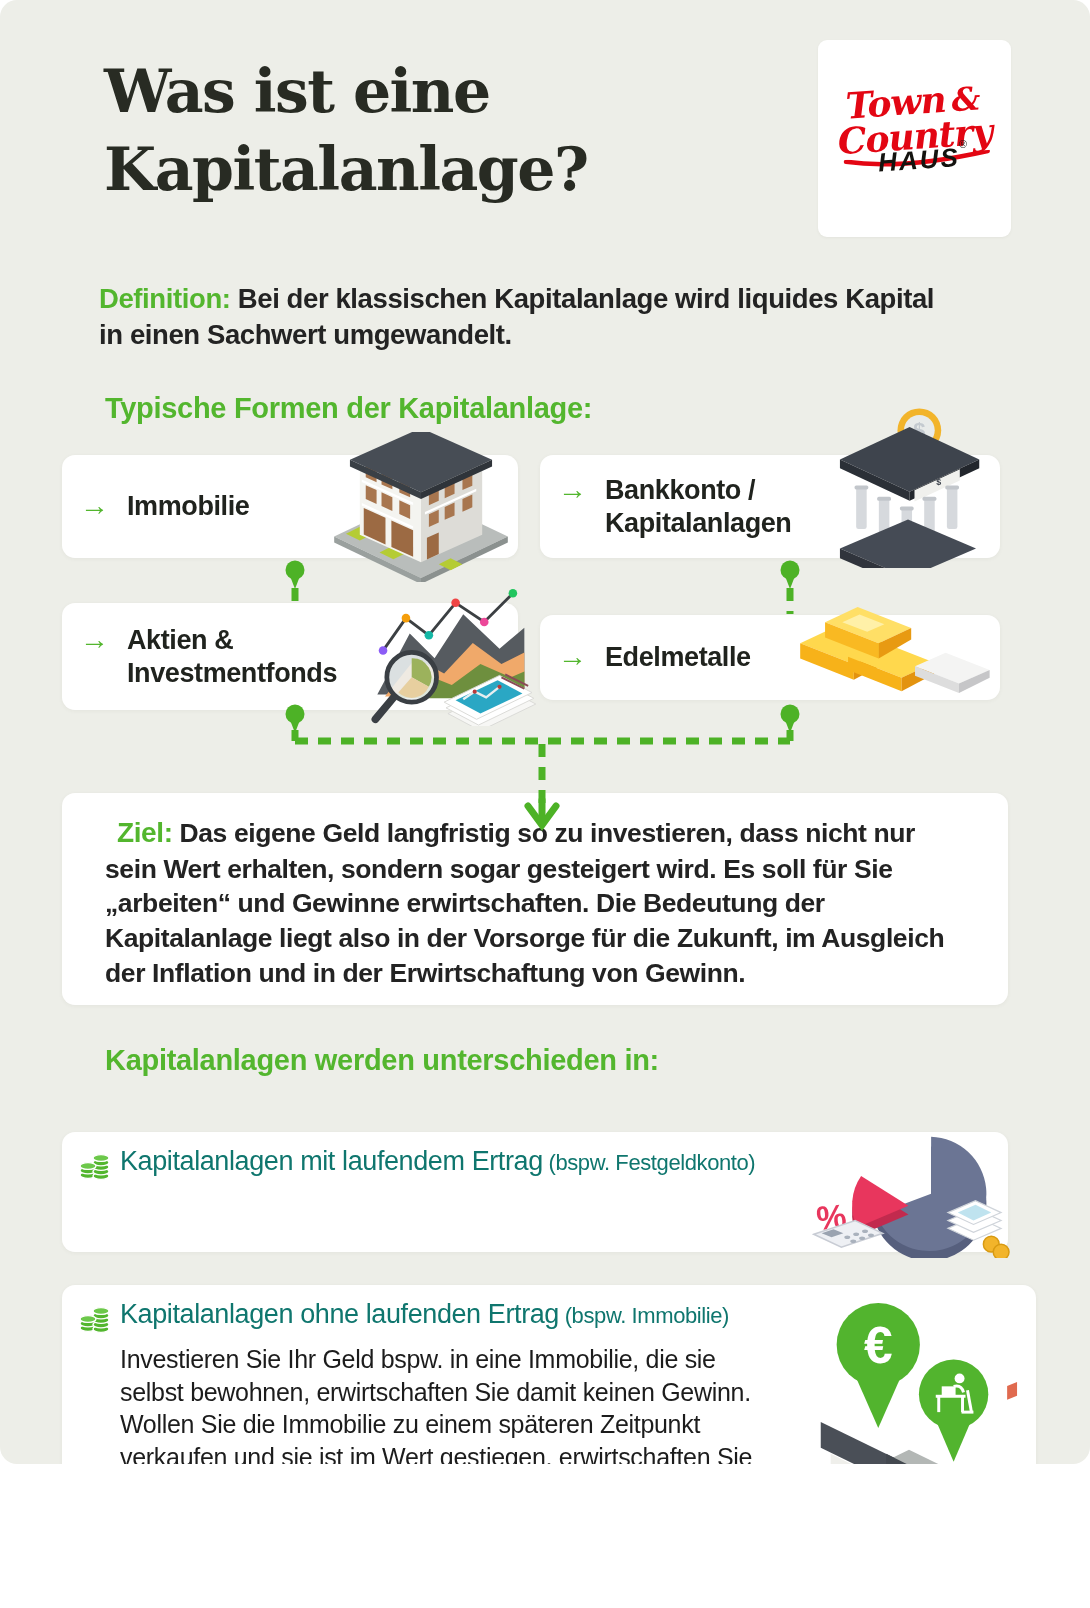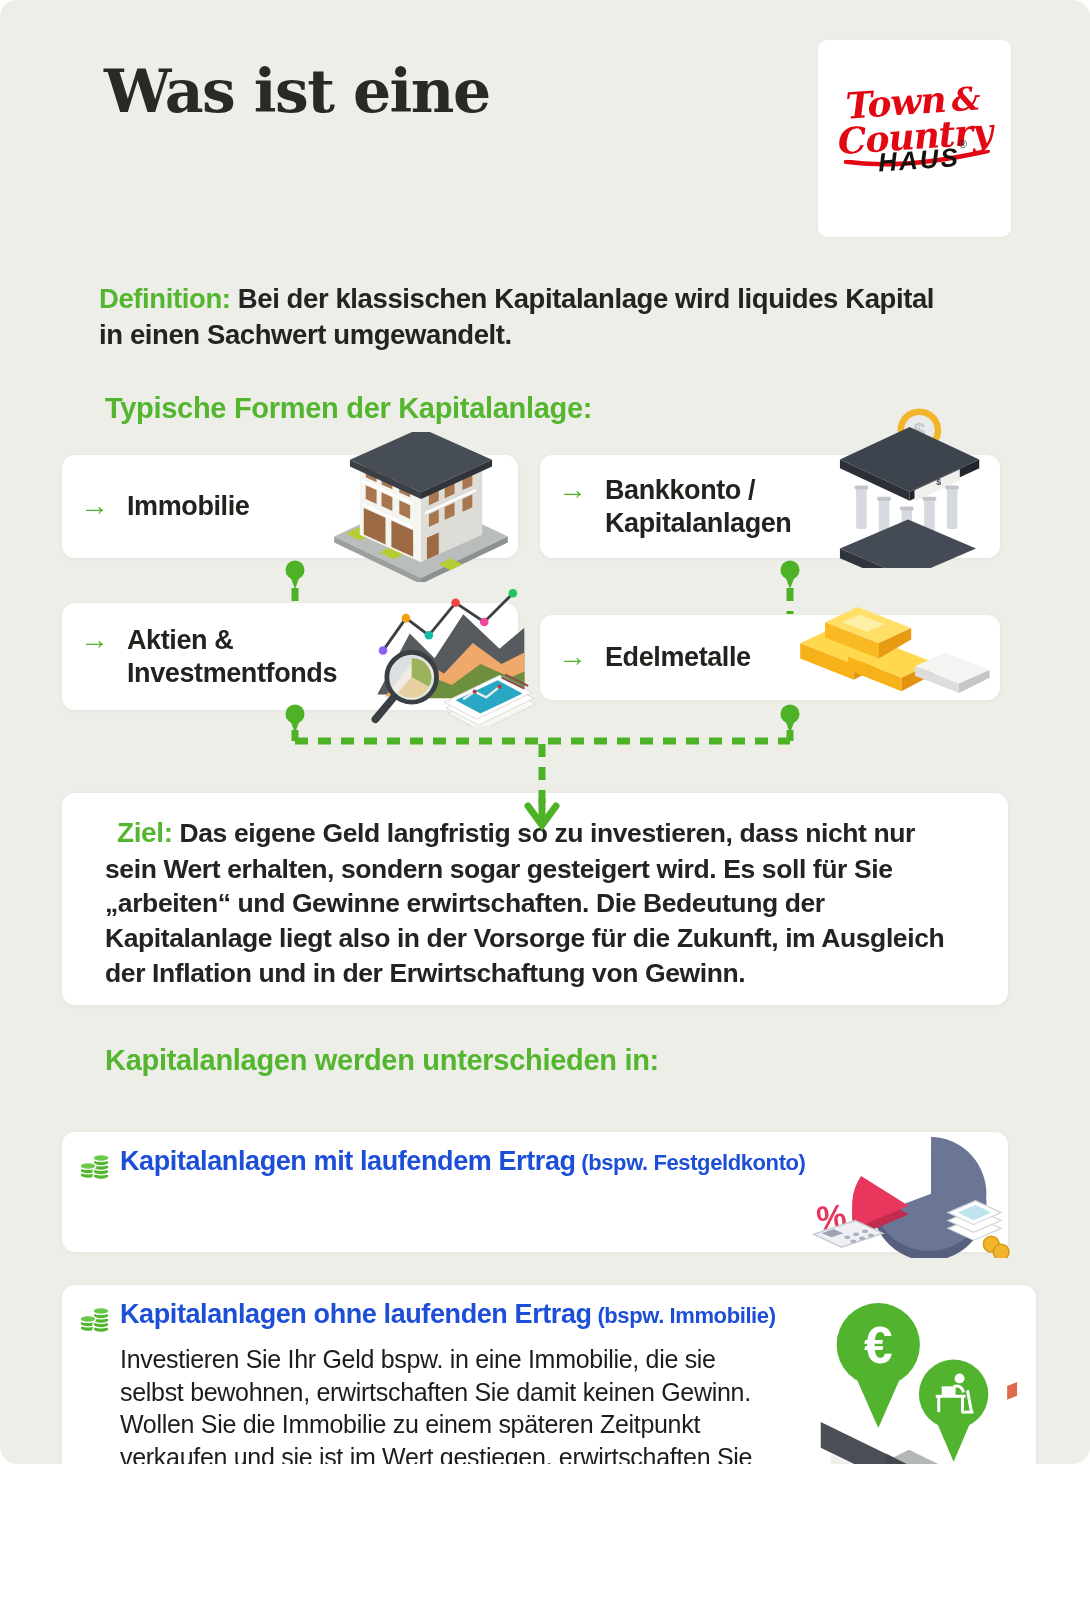--- a/index.html
+++ b/index.html
@@ -73,21 +73,21 @@
     position:absolute; left:43px; top:22px; width:866px;
     font-size:26.5px; font-weight:bold; line-height:1.31; letter-spacing:-0.4px; color:#232323;
   }
   .goal-label{color:#53b62e; font-size:28px;margin-left:12px;}
   
   .card-ertrag1{left:62px; top:1132px; width:946px; height:120px;}
   .card-ertrag2{left:62px; top:1285px; width:946px; height:232px;padding-left:28px;}
   .coins-icon{position:absolute; left:16px; top:15px;}
   .dist-head{
     position:absolute; left:58px; top:13px; width:850px;
-    font-size:27px; font-weight:bold; color:#1d4ed8; letter-spacing:-0.4px; line-height:1.2;
+    font-size:27px; font-weight:normal; color:#0f766e; letter-spacing:-0.4px; line-height:1.2;
   }
   .dist-example{font-size:22px;}
   .dist-body{
     position:absolute; left:58px; top:50px;
     font-size:25px; color:#1c1c1c; line-height:1.3; letter-spacing:-0.3px;
   }
   .body-a{width:540px;}
   .body-b{width:655px;margin-top:8px;}
   
   .illus{position:absolute; z-index:4;}
@@ -99,20 +99,21 @@
   .il-duplex{left:795px; top:1286px; width:228px; height:280px;}
   .connector-layer{position:absolute; left:0; top:0; width:1090px; height:1608px; z-index:5; pointer-events:none;}
 </style>
 </head>
 <body>
 
 <div class="canvas">
 
   <div class="page-title">
     <div>Was ist eine</div>
+    <div>Kapitalanlage?</div>
   </div>
 
   <div class="logo-card">
     <div class="logo-inner">
       <div class="logo-town"><span>Town</span><span class="logo-amp">&amp;</span></div>
       <div class="logo-country">Country</div>
       <svg class="logo-swoosh" width="150" height="12" viewBox="0 0 150 12">
         <path d="M4,2 Q60,14 146,1" stroke="#e30613" stroke-width="4.5" fill="none" stroke-linecap="round"></path>
       </svg>
       <div class="logo-haus-row">

